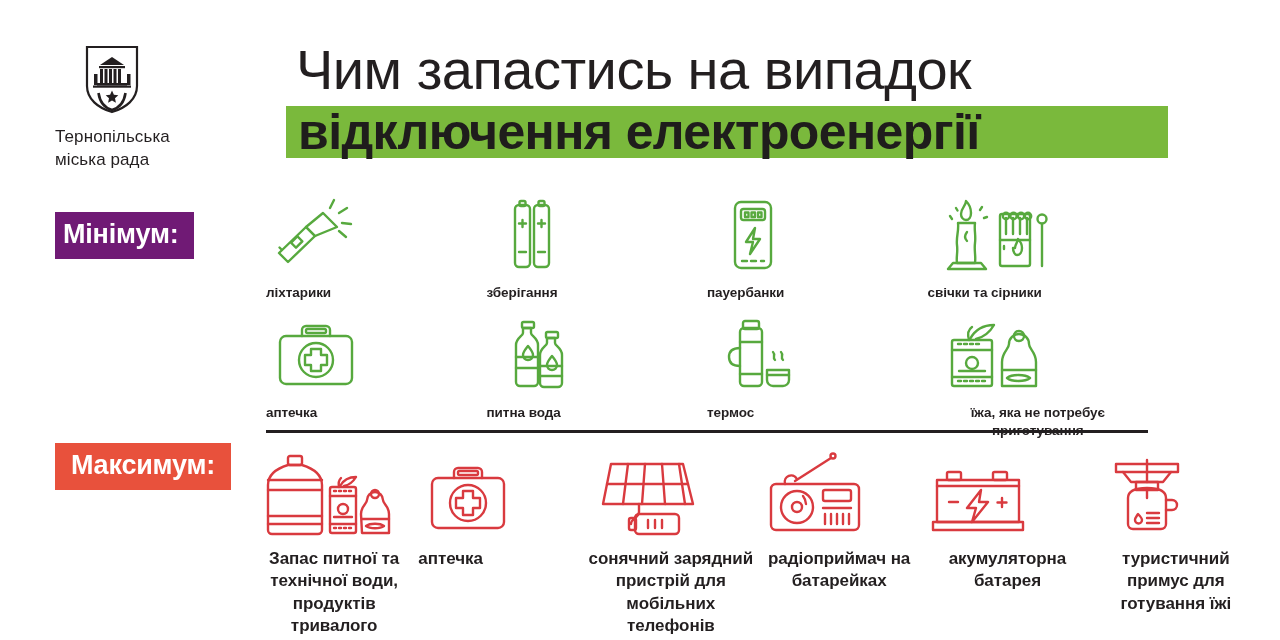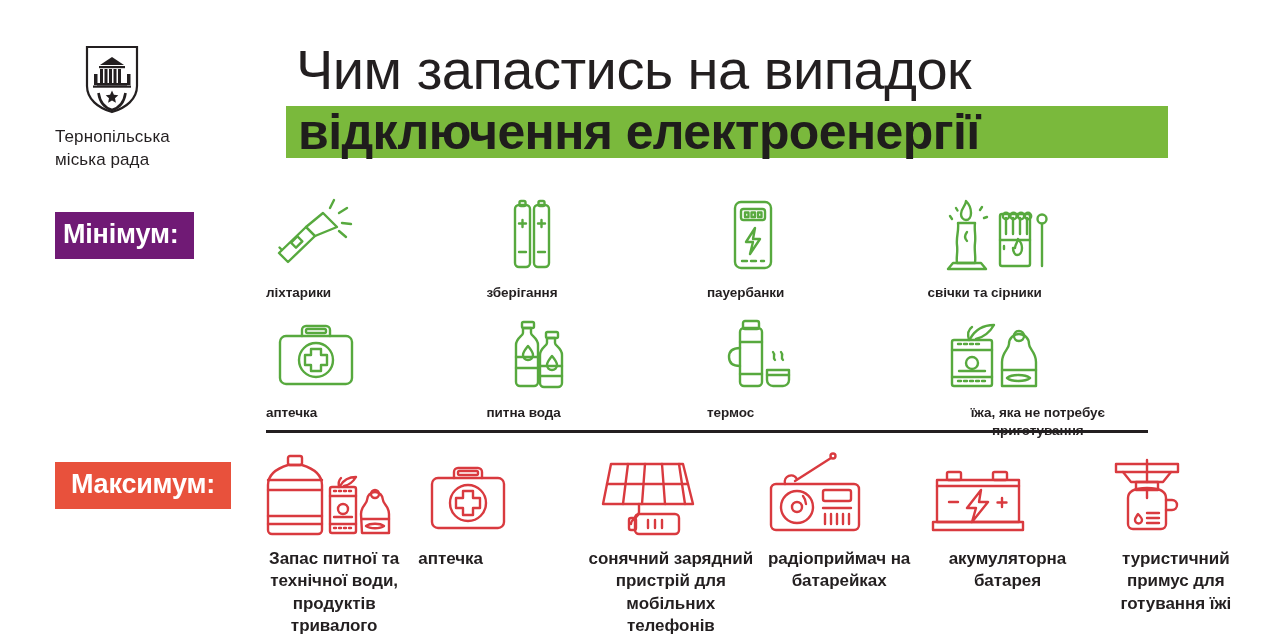--- a/index.html
+++ b/index.html
@@ -93,21 +93,21 @@
     white-space: nowrap;
   }
   .badge-min {
     left: 55px;
     top: 212px;
     background: #701a75;
     padding-left: 8px;
   }
   .badge-max {
     left: 55px;
-    top: 462px;
+    top: 443px;
     background: #e8513c;
   }
 
   
   .divider {
     position: absolute;
     left: 266px;
     top: 430px;
     width: 882px;
     height: 3px;

